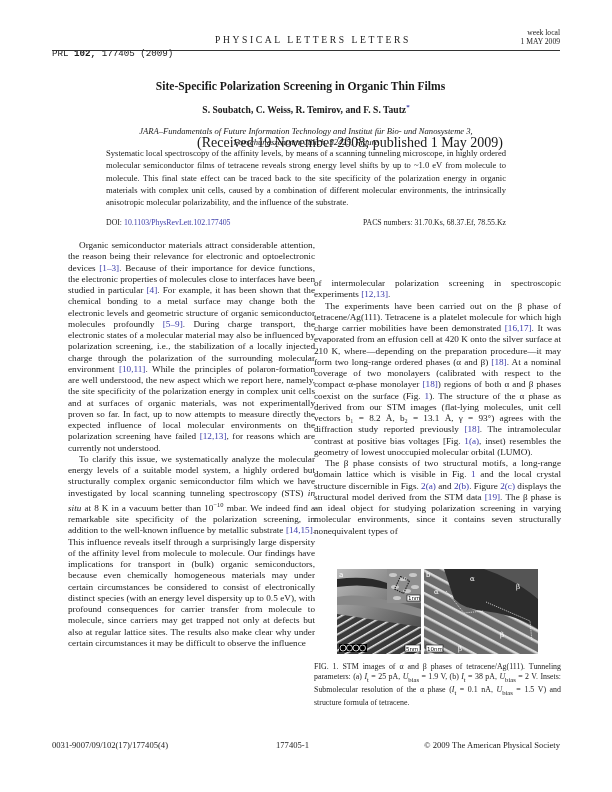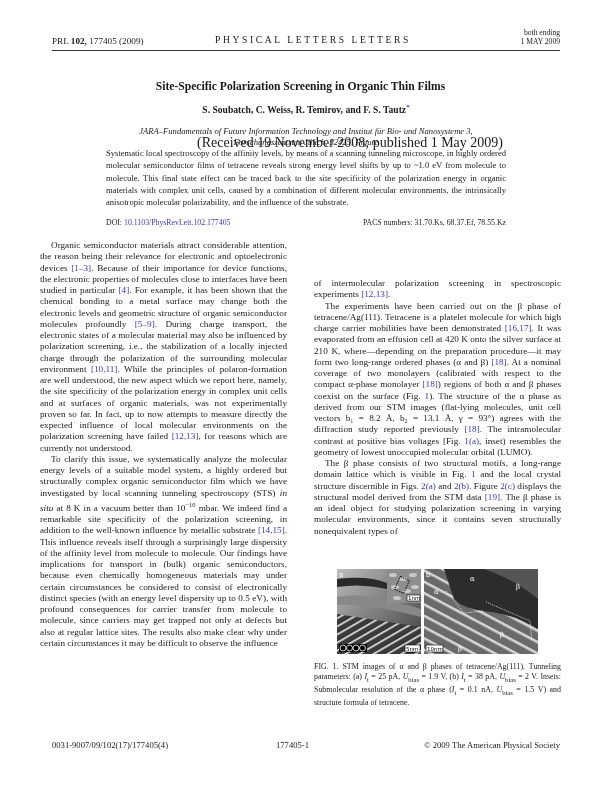--- a/index.html
+++ b/index.html
@@ -1,55 +1,55 @@
 <!DOCTYPE html>
 <html><head>
 <meta charset="utf-8">
 <style>
   html, body { margin:0; padding:0; background:#fff; }
   body { width:612px; height:792px; position:relative; overflow:hidden;
          font-family:"Liberation Serif","DejaVu Serif",serif; color:#1a1a1a; }
   .abs { position:absolute; }
   .runhead { top:29px; left:52px; width:508px; height:14px; font-size:9.2px; }
-  .runhead .left { position:absolute; left:0; top:7px; }
+  .runhead .left { position:absolute; left:0; top:19px;font-family:Liberation Mono, monospace; }
   .runhead .left b { font-weight:bold; }
   .runhead .center { position:absolute; left:163px; top:5px; letter-spacing:2.6px; font-size:9.6px; }
   .runhead .right { position:absolute; right:0; top:0; text-align:right; font-size:7.6px; line-height:8.6px; }
   .rule { top:50px; left:52px; width:508px; height:0; border-top:1.4px solid #333; }
   .title { top:80px; left:0; width:601px; text-align:center; font-weight:bold; font-size:11.6px; }
   .authors { top:103px; left:0; width:612px; text-align:center; font-size:9.6px;font-weight:bold; }
   .authors sup { color:#3a3aa8; font-size:7px; }
   .affil { top:114px; left:0; width:612px; text-align:center; font-style:italic; font-size:8.6px; line-height:10.6px;margin-top:12px; }
   .received { top:135px; left:0; width:612px; text-align:center; font-size:14px;padding-left:44px; }
   .abstract { top:147px; left:106px; width:400px; font-size:8.6px; line-height:12.3px; text-align:justify; }
   .doiline { top:218px; left:106px; width:400px; font-size:7.8px; }
   .doiline .doi a { color:#3a3aa8; text-decoration:none; }
   .doiline .pacs { position:absolute; right:0; top:0;text-align:right; }
   .col { font-size:9.2px; line-height:11.25px; text-align:justify; hyphens:manual; }
   .col p { margin:0; text-indent:11px; }
   .col p.noind { text-indent:0;margin-top:38px; }
   .col .ref { color:#3a3aa8; }
-  .colL { top:240px; left:40px; width:247px; }
+  .colL { top:240px; left:68px; width:247px; }
   .colR { top:240px; left:314px; width:247px; }
   .fig { top:569px; left:337px; width:201px; height:85px; }
   .panel { position:absolute; top:0; height:85px; overflow:hidden; }
   .caption { top:662px; left:314px; width:247px; font-size:7.9px; line-height:10.4px; text-align:justify; }
   .caption i { font-style:italic; }
   .footer { top:740px; left:52px; width:508px; font-size:8.6px; }
   .footer .l { position:absolute; left:0; }
   .footer .c { position:absolute; left:224px; }
   .footer .r { position:absolute; right:0; }
 </style>
 </head>
 <body>
 
 <div class="abs runhead">
   <span class="left"><span>PRL</span> <b>102,</b> <span>177405 (2009)</span></span>
   <span class="center">PHYSICAL LETTERS LETTERS</span>
-  <span class="right"><span>both ending</span><br><span>1 MAY 2009</span></span>
+  <span class="right"><span>week local</span><br><span>1 MAY 2009</span></span>
 </div>
 <div class="abs rule"></div>
 
 <div class="abs title">Site-Specific Polarization Screening in Organic Thin Films</div>
 <div class="abs authors"><span>S. Soubatch, C. Weiss, R. Temirov, and F. S. Tautz</span><sup>*</sup></div>
 <div class="abs affil"><span>JARA–Fundamentals of Future Information Technology and Institut für Bio- und Nanosysteme 3,</span><br><span>Forschungszentrum Jülich, 52425, Figure</span></div>
 <div class="abs received">(Received 19 November 2008; published 1 May 2009)</div>
 <div class="abs abstract">Systematic local spectroscopy of the affinity levels, by means of a scanning tunneling microscope, in highly ordered molecular semiconductor films of tetracene reveals strong energy level shifts by up to ~1.0 eV from molecule to molecule. This final state effect can be traced back to the site specificity of the polarization energy in organic materials with complex unit cells, caused by a combination of different molecular environments, the intrinsically anisotropic molecular polarizability, and the influence of the substrate.</div>
 <div class="abs doiline">
   <span class="doi"><span>DOI:</span> <a>10.1103/PhysRevLett.102.177405</a></span>

